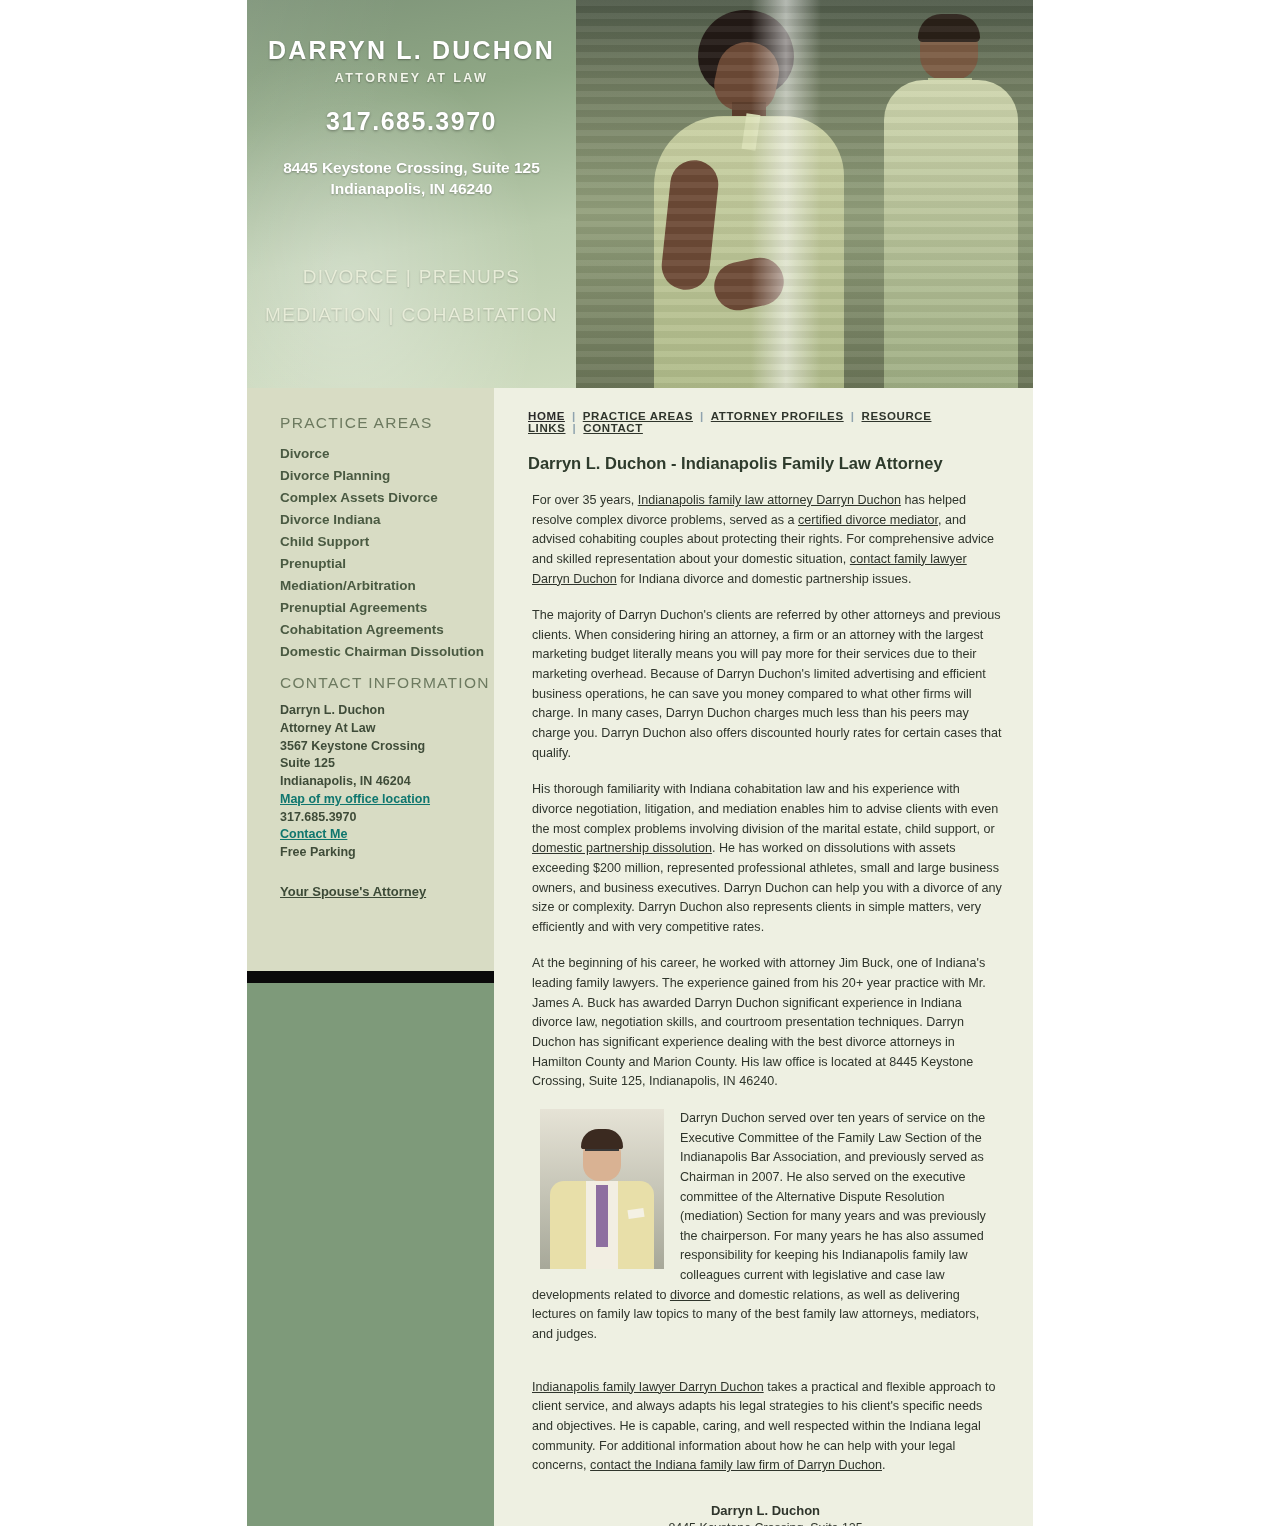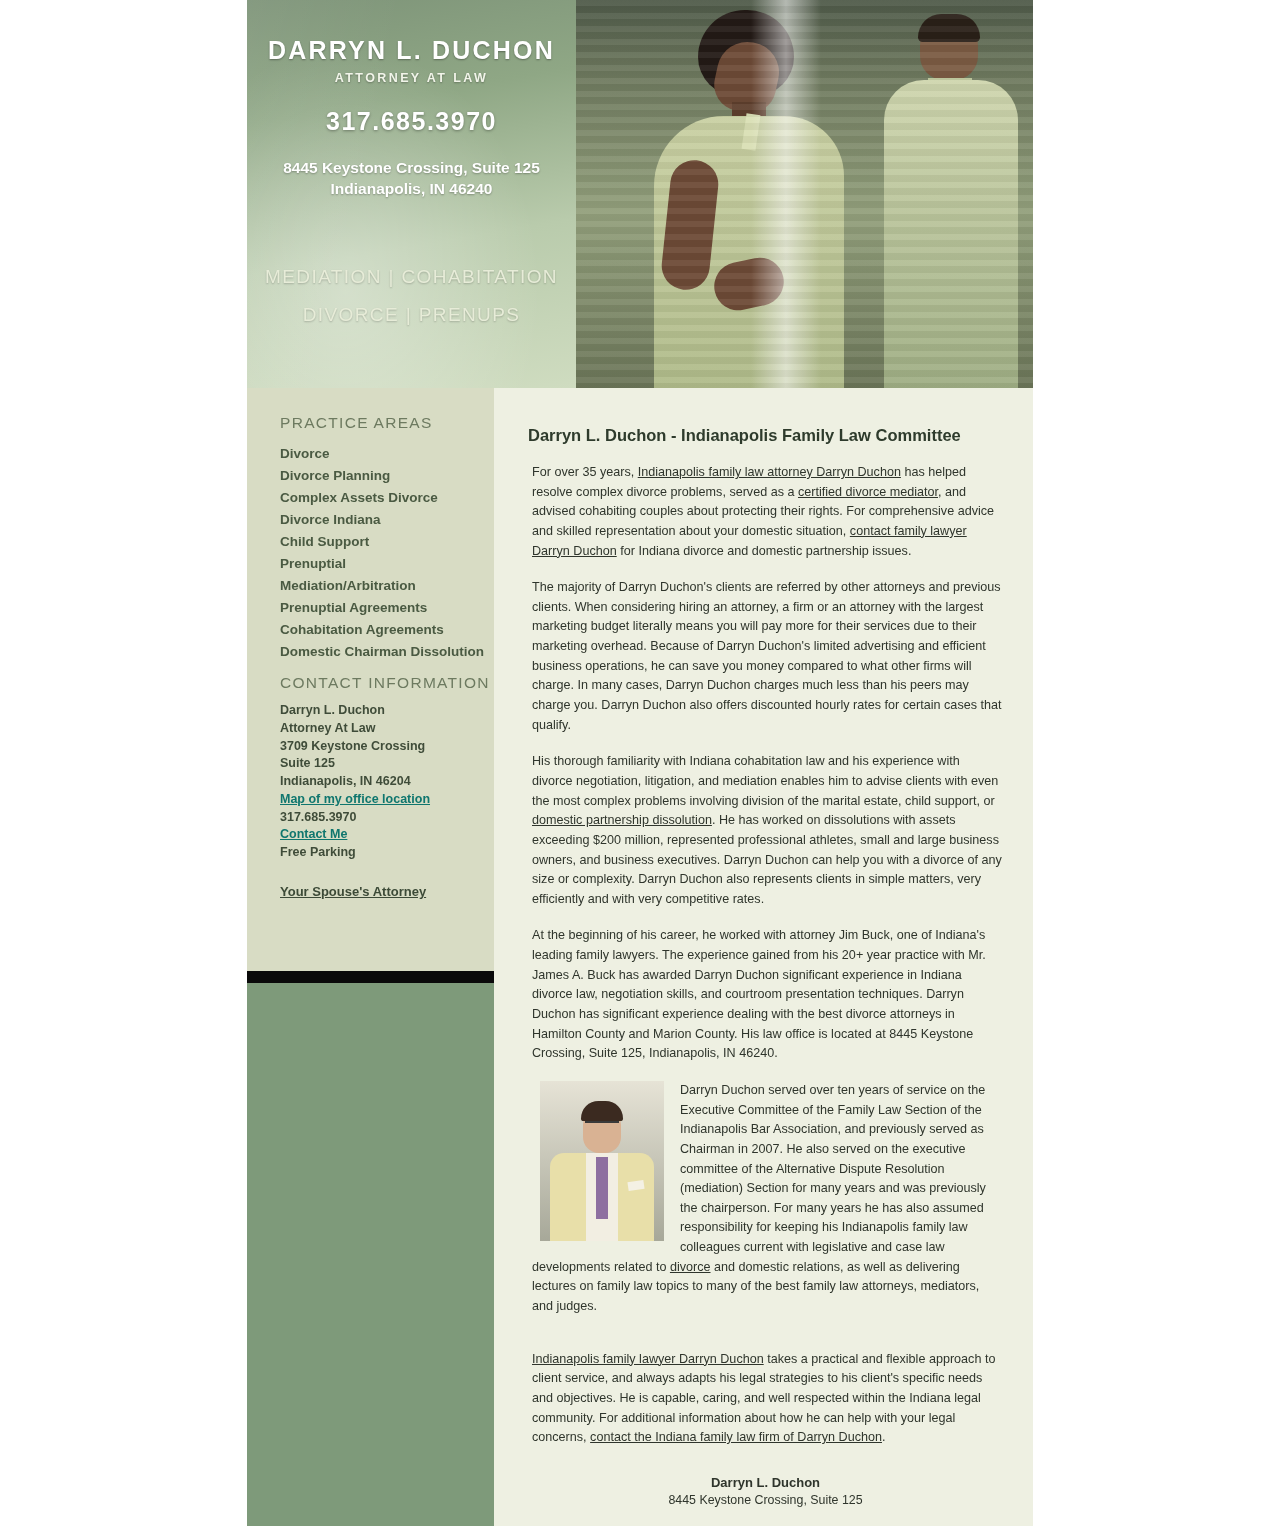--- a/index.html
+++ b/index.html
@@ -262,22 +262,22 @@
 
     <div class="hdr-text">
       <div class="hdr-name">DARRYN L. DUCHON</div>
       <div class="hdr-sub">ATTORNEY AT LAW</div>
       <div class="hdr-phone">317.685.3970</div>
       <div class="hdr-addr">
         <div>8445 Keystone Crossing, Suite 125</div>
         <div>Indianapolis, IN 46240</div>
       </div>
       <div class="hdr-areas">
+        <div>DIVORCE | PRENUPS</div>
         <div>MEDIATION | COHABITATION</div>
-        <div>DIVORCE | PRENUPS</div>
       </div>
     </div>
   </div>
 
   <div class="cols" style="height:1147px;">
 
     <div class="sidebar" style="height:595px;">
       <h3>PRACTICE AREAS</h3>
       <ul class="side-list">
         <li>
@@ -309,40 +309,43 @@
           </li>
         <li>
             <a href="#">Domestic Chairman Dissolution</a>
           </li>
       </ul>
 
       <h3 class="second">CONTACT INFORMATION</h3>
       <div class="contact-block">
         <div>Darryn L. Duchon</div>
         <div>Attorney At Law</div>
-        <div>3709 Keystone Crossing</div>
+        <div>3567 Keystone Crossing</div>
         <div>Suite 125</div>
         <div>Indianapolis, IN 46204</div>
         <div><a href="#">Map of my office location</a></div>
         <div>317.685.3970</div>
         <div><a href="#">Contact Me</a></div>
         <div>Free Parking</div>
       </div>
 
       <div class="spouse">
         <a href="#">Your Spouse's Attorney</a>
       </div>
 
       <div class="sidebar-bottom-bar"></div>
     </div>
 
     <div class="content">
 
-
-      <h1 class="title">Darryn L. Duchon - Indianapolis Family Law Committee</h1>
+      <div class="nav">
+        <a href="#" class="active">HOME</a><span class="sep">|</span><a href="#">PRACTICE AREAS</a><span class="sep">|</span><a href="#">ATTORNEY PROFILES</a><span class="sep">|</span><a href="#">RESOURCE LINKS</a><span class="sep">|</span><a href="#">CONTACT</a>
+      </div>
+
+      <h1 class="title">Darryn L. Duchon - Indianapolis Family Law Attorney</h1>
 
       <p><span>For over 35 years, </span><a href="#">Indianapolis family law attorney Darryn Duchon</a><span> has helped resolve complex divorce problems, served as a </span><a href="#">certified divorce mediator</a><span>, and advised cohabiting couples about protecting their rights. For comprehensive advice and skilled representation about your domestic situation, </span><a href="#">contact family lawyer Darryn Duchon</a><span> for Indiana divorce and domestic partnership issues.</span></p>
 
       <p>The majority of Darryn Duchon's clients are referred by other attorneys and previous clients. When considering hiring an attorney, a firm or an attorney with the largest marketing budget literally means you will pay more for their services due to their marketing overhead. Because of Darryn Duchon's limited advertising and efficient business operations, he can save you money compared to what other firms will charge. In many cases, Darryn Duchon charges much less than his peers may charge you. Darryn Duchon also offers discounted hourly rates for certain cases that qualify.</p>
 
       <p><span>His thorough familiarity with Indiana cohabitation law and his experience with divorce negotiation, litigation, and mediation enables him to advise clients with even the most complex problems involving division of the marital estate, child support, or </span><a href="#">domestic partnership dissolution</a><span>. He has worked on dissolutions with assets exceeding $200 million, represented professional athletes, small and large business owners, and business executives. Darryn Duchon can help you with a divorce of any size or complexity. Darryn Duchon also represents clients in simple matters, very efficiently and with very competitive rates.</span></p>
 
       <p>At the beginning of his career, he worked with attorney Jim Buck, one of Indiana's leading family lawyers. The experience gained from his 20+ year practice with Mr. James A. Buck has awarded Darryn Duchon significant experience in Indiana divorce law, negotiation skills, and courtroom presentation techniques. Darryn Duchon has significant experience dealing with the best divorce attorneys in Hamilton County and Marion County. His law office is located at 8445 Keystone Crossing, Suite 125, Indianapolis, IN 46240.</p>
 
       <div class="bio-row">

